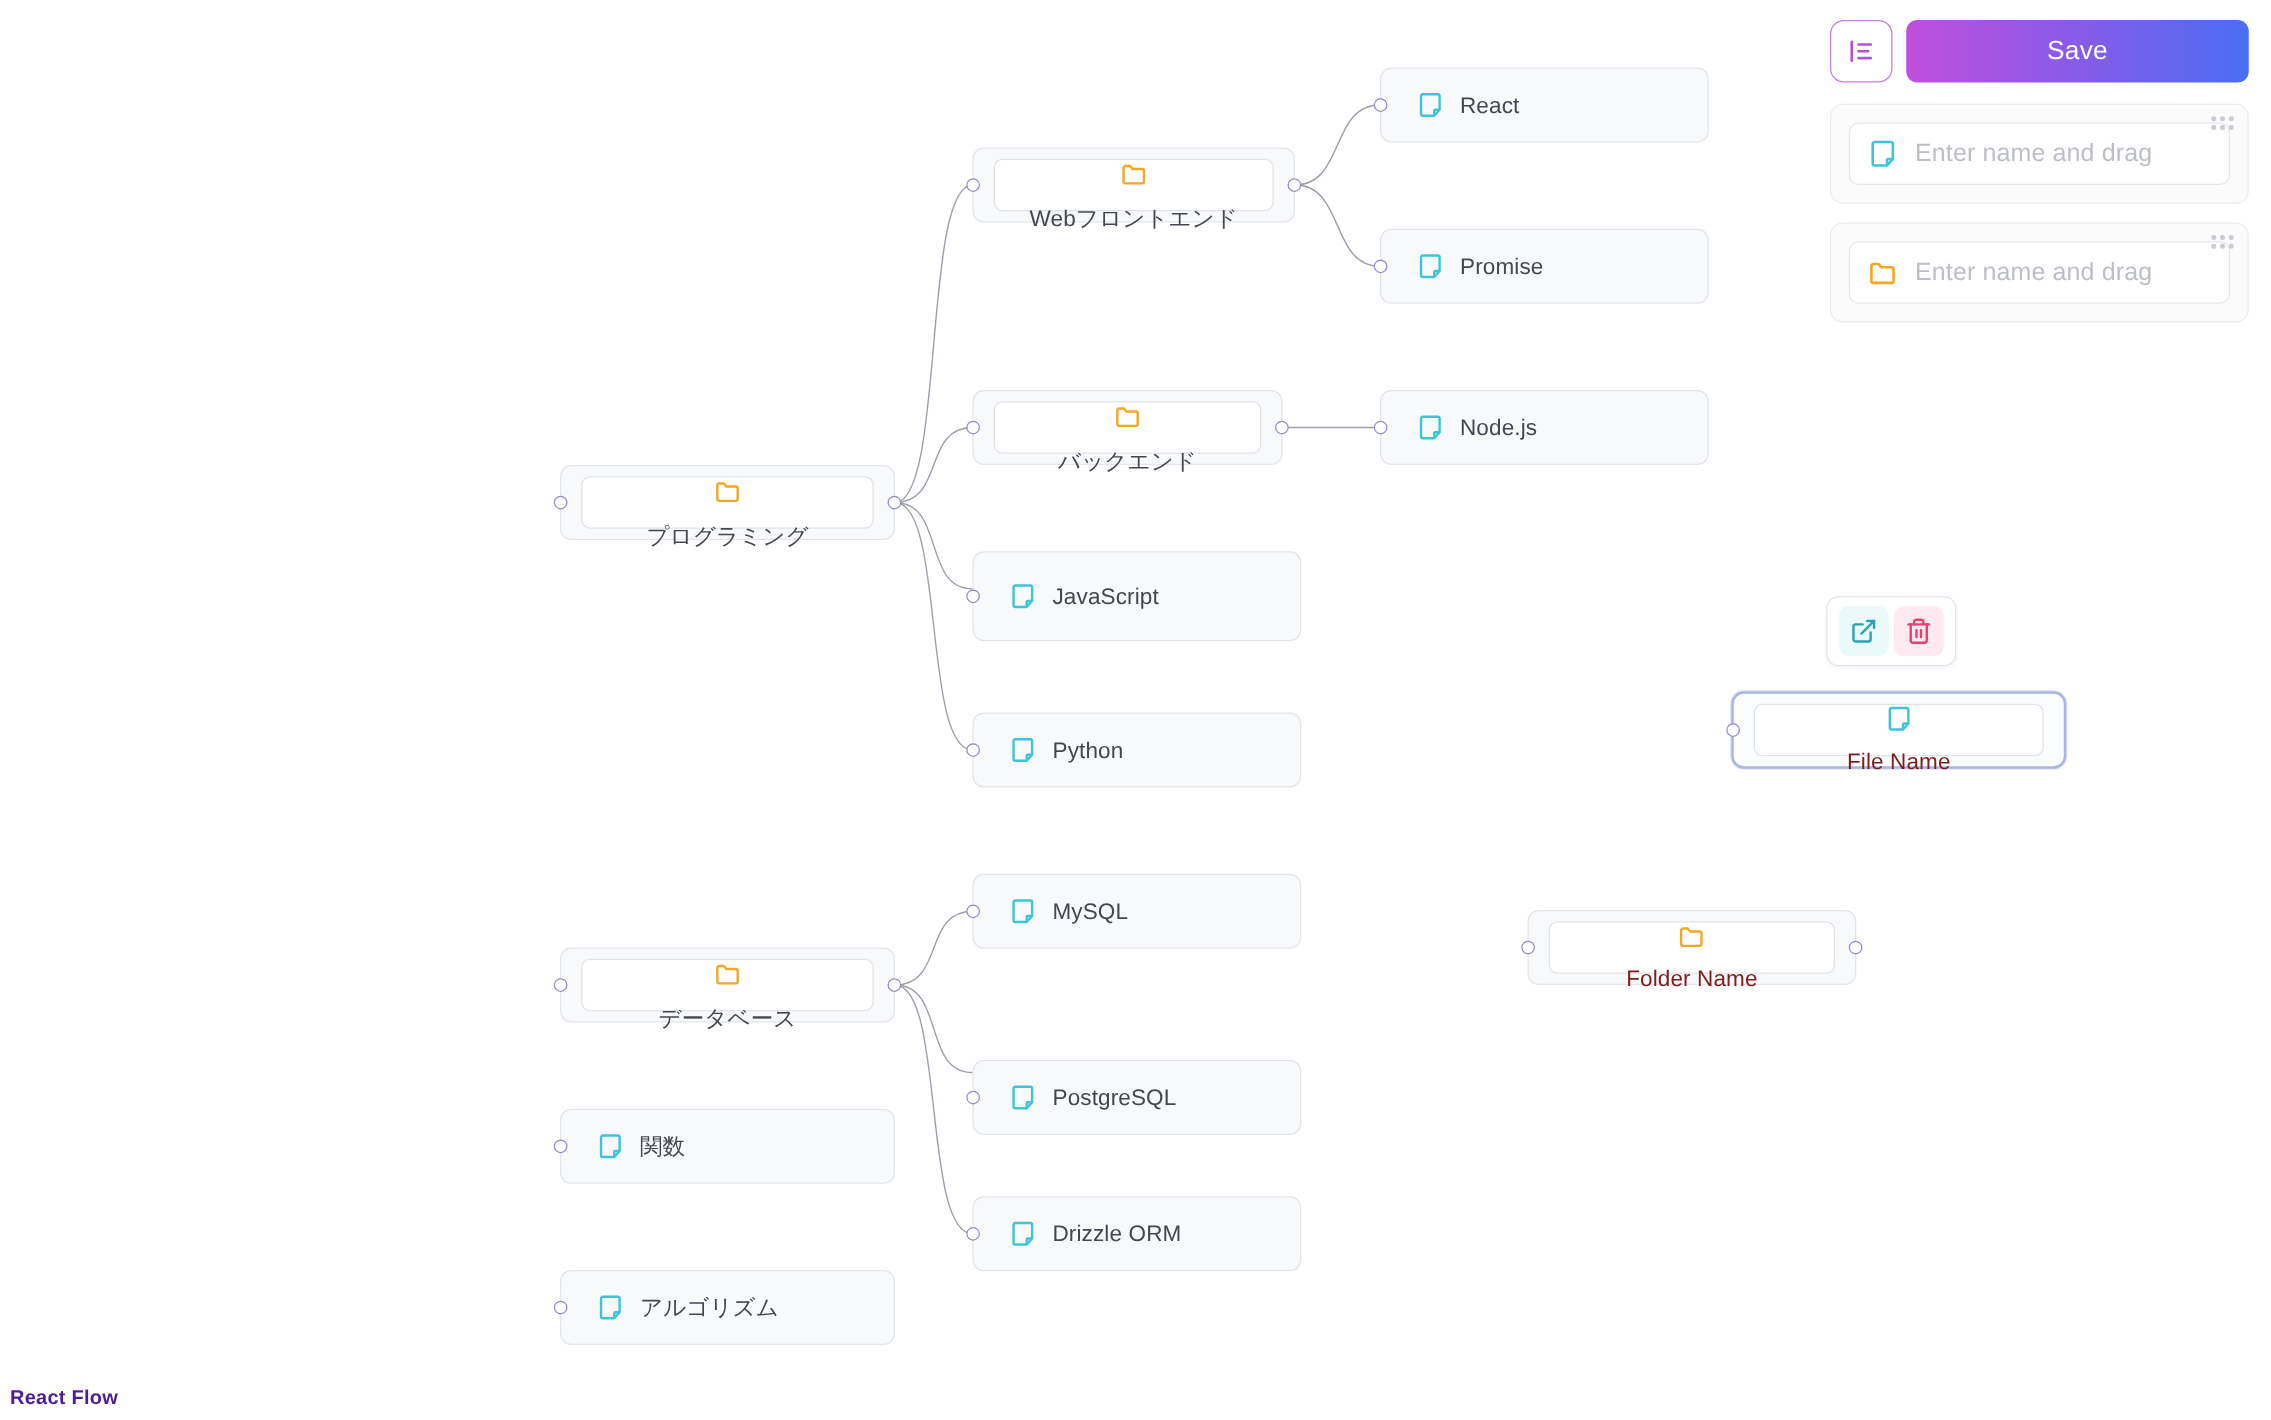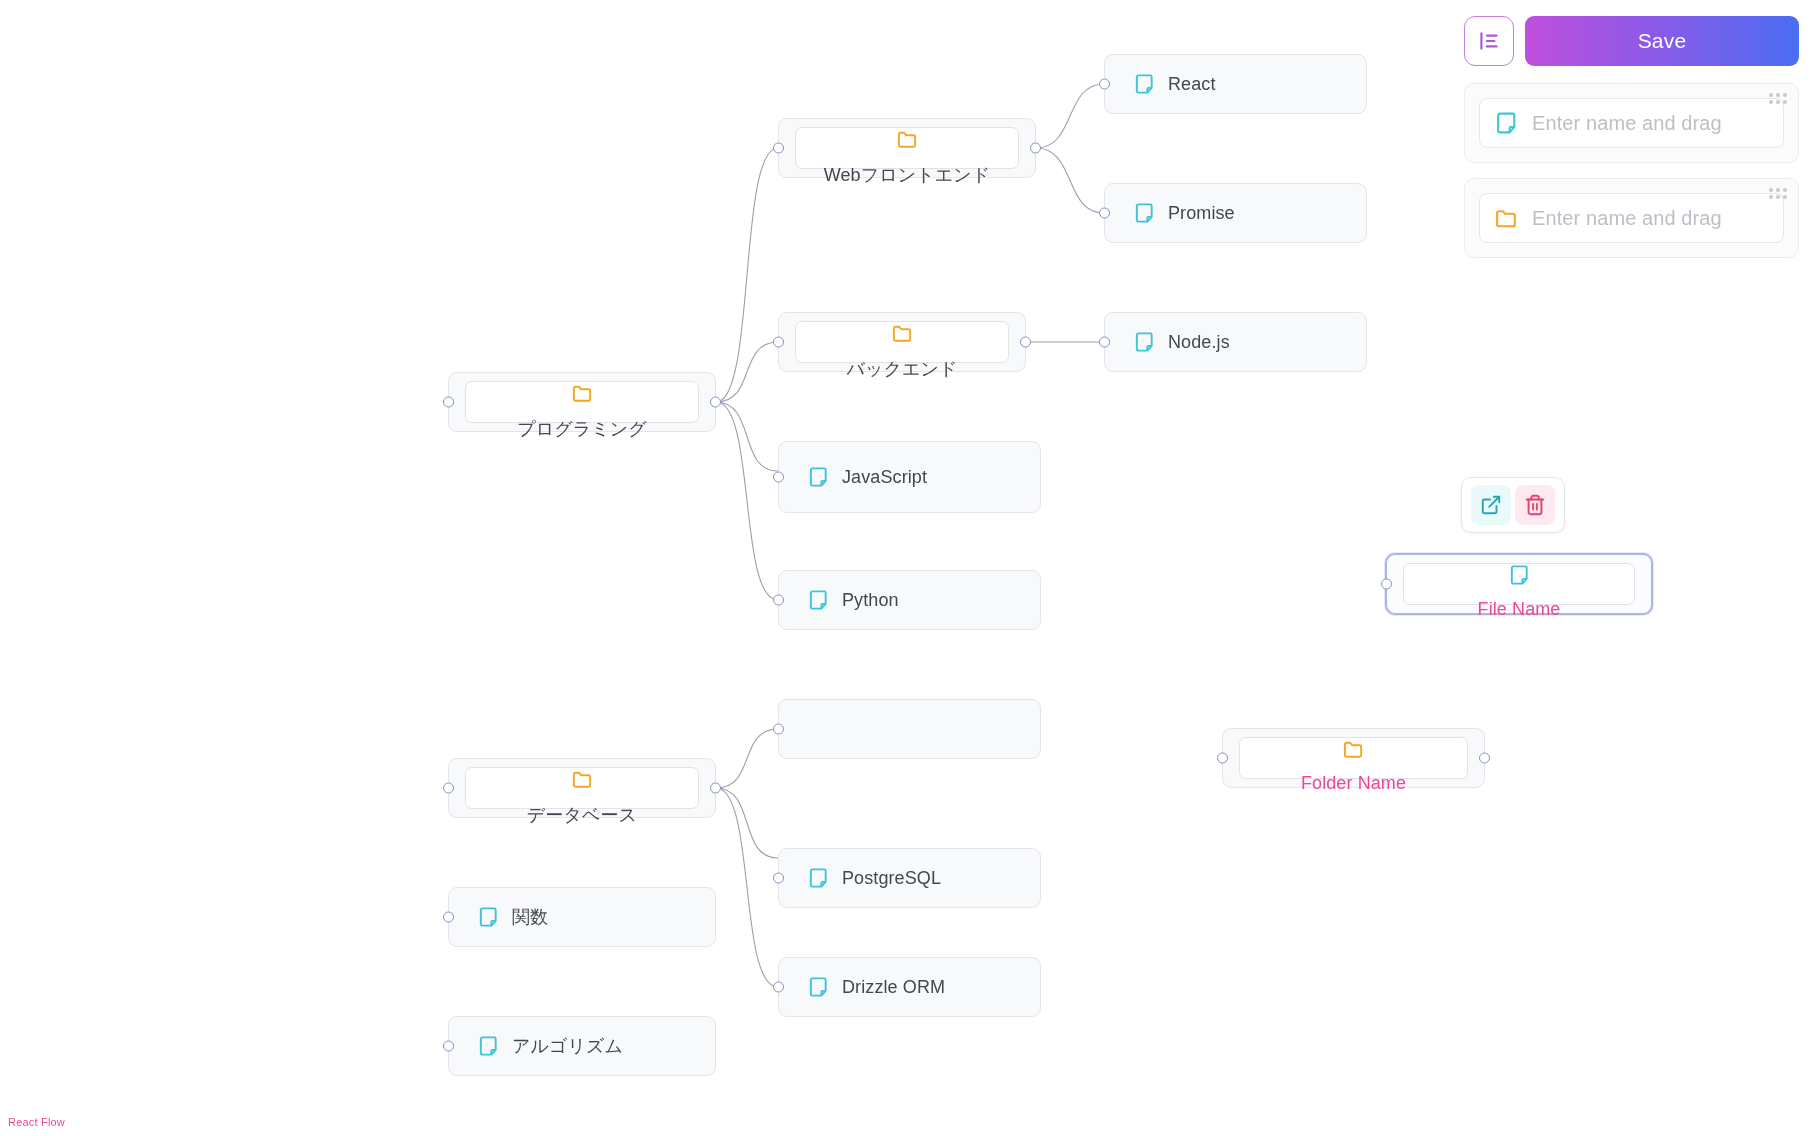--- a/index.html
+++ b/index.html
@@ -62,21 +62,21 @@
     border: 1px solid #e1e3e8;
     background: #ffffff;
     flex-direction: column;
   }
   .node-label {
     font-size: 18px;
     color: #44474f;
     letter-spacing: .1px;
     white-space: nowrap;
   }
-  .node-label.ph { color: #ec4899; }
+  .node-label.ph { color: #7f1d1d; }
 
   .icon { flex: 0 0 auto; display: block; line-height: 0; }
 
   
   .handle {
     position: absolute;
     width: 11px; height: 11px;
     border-radius: 50%;
     background: #ffffff;
     border: 1.3px solid #8b8fc4;
@@ -181,24 +181,25 @@
   .drag-field .ph-text {
     font-size: 20px;
     color: #bcbfc6;
     letter-spacing: .1px;
   }
 
   
   #attribution {
     position: absolute;
     left: 8px; bottom: 8px;
-    font-size: 11px;
-    color: #ec4899;
+    font-size: 16px;
+    color: #4c1d95;
     letter-spacing: .2px;
     z-index: 10;
+    font-weight: bold;
   }
 </style>
 </head>
 <body>
 
 <div id="root">
 
   <div id="canvas">
     <svg id="edges" width="1817" height="1136" viewBox="0 0 1817 1136">
         <path d="M 716 402 C 756 402, 738 148, 778 148"></path>
@@ -297,20 +298,27 @@
           <div class="node-inner boxed">
             <span class="icon"><svg width="23" height="23" viewBox="0 0 24 24" fill="none" stroke="#f5a623" stroke-width="2" stroke-linejoin="round" stroke-linecap="round">
                 <path d="M3 6.5A1.5 1.5 0 0 1 4.5 5h4l2 2.5h8A1.5 1.5 0 0 1 20 9v9a1.5 1.5 0 0 1-1.5 1.5h-14A1.5 1.5 0 0 1 3 18z"></path>
               </svg></span>
             <span class="node-label">データベース</span>
           </div>
           <span class="handle left"></span>
           <span class="handle right"></span>
         </div>
         <div class="node" style="left: 778px; top: 699px; width: 263px; height: 60px;">
+          <div class="node-inner">
+            <span class="icon"><svg width="23" height="23" viewBox="0 0 24 24" fill="none" stroke="#3ec4d8" stroke-width="2" stroke-linejoin="round">
+                <path d="M4 4a1.5 1.5 0 0 1 1.5-1.5H18A1.5 1.5 0 0 1 19.5 4v11.5L15 20.5H5.5A1.5 1.5 0 0 1 4 19z"></path>
+                <path d="M19.5 15.5H16a1 1 0 0 0-1 1v4"></path>
+              </svg></span>
+            <span class="node-label">MySQL</span>
+          </div>
           <span class="handle left"></span>
         </div>
         <div class="node" style="left: 778px; top: 848px; width: 263px; height: 60px;">
           <div class="node-inner">
             <span class="icon"><svg width="23" height="23" viewBox="0 0 24 24" fill="none" stroke="#3ec4d8" stroke-width="2" stroke-linejoin="round">
                 <path d="M4 4a1.5 1.5 0 0 1 1.5-1.5H18A1.5 1.5 0 0 1 19.5 4v11.5L15 20.5H5.5A1.5 1.5 0 0 1 4 19z"></path>
                 <path d="M19.5 15.5H16a1 1 0 0 0-1 1v4"></path>
               </svg></span>
             <span class="node-label">PostgreSQL</span>
           </div>

